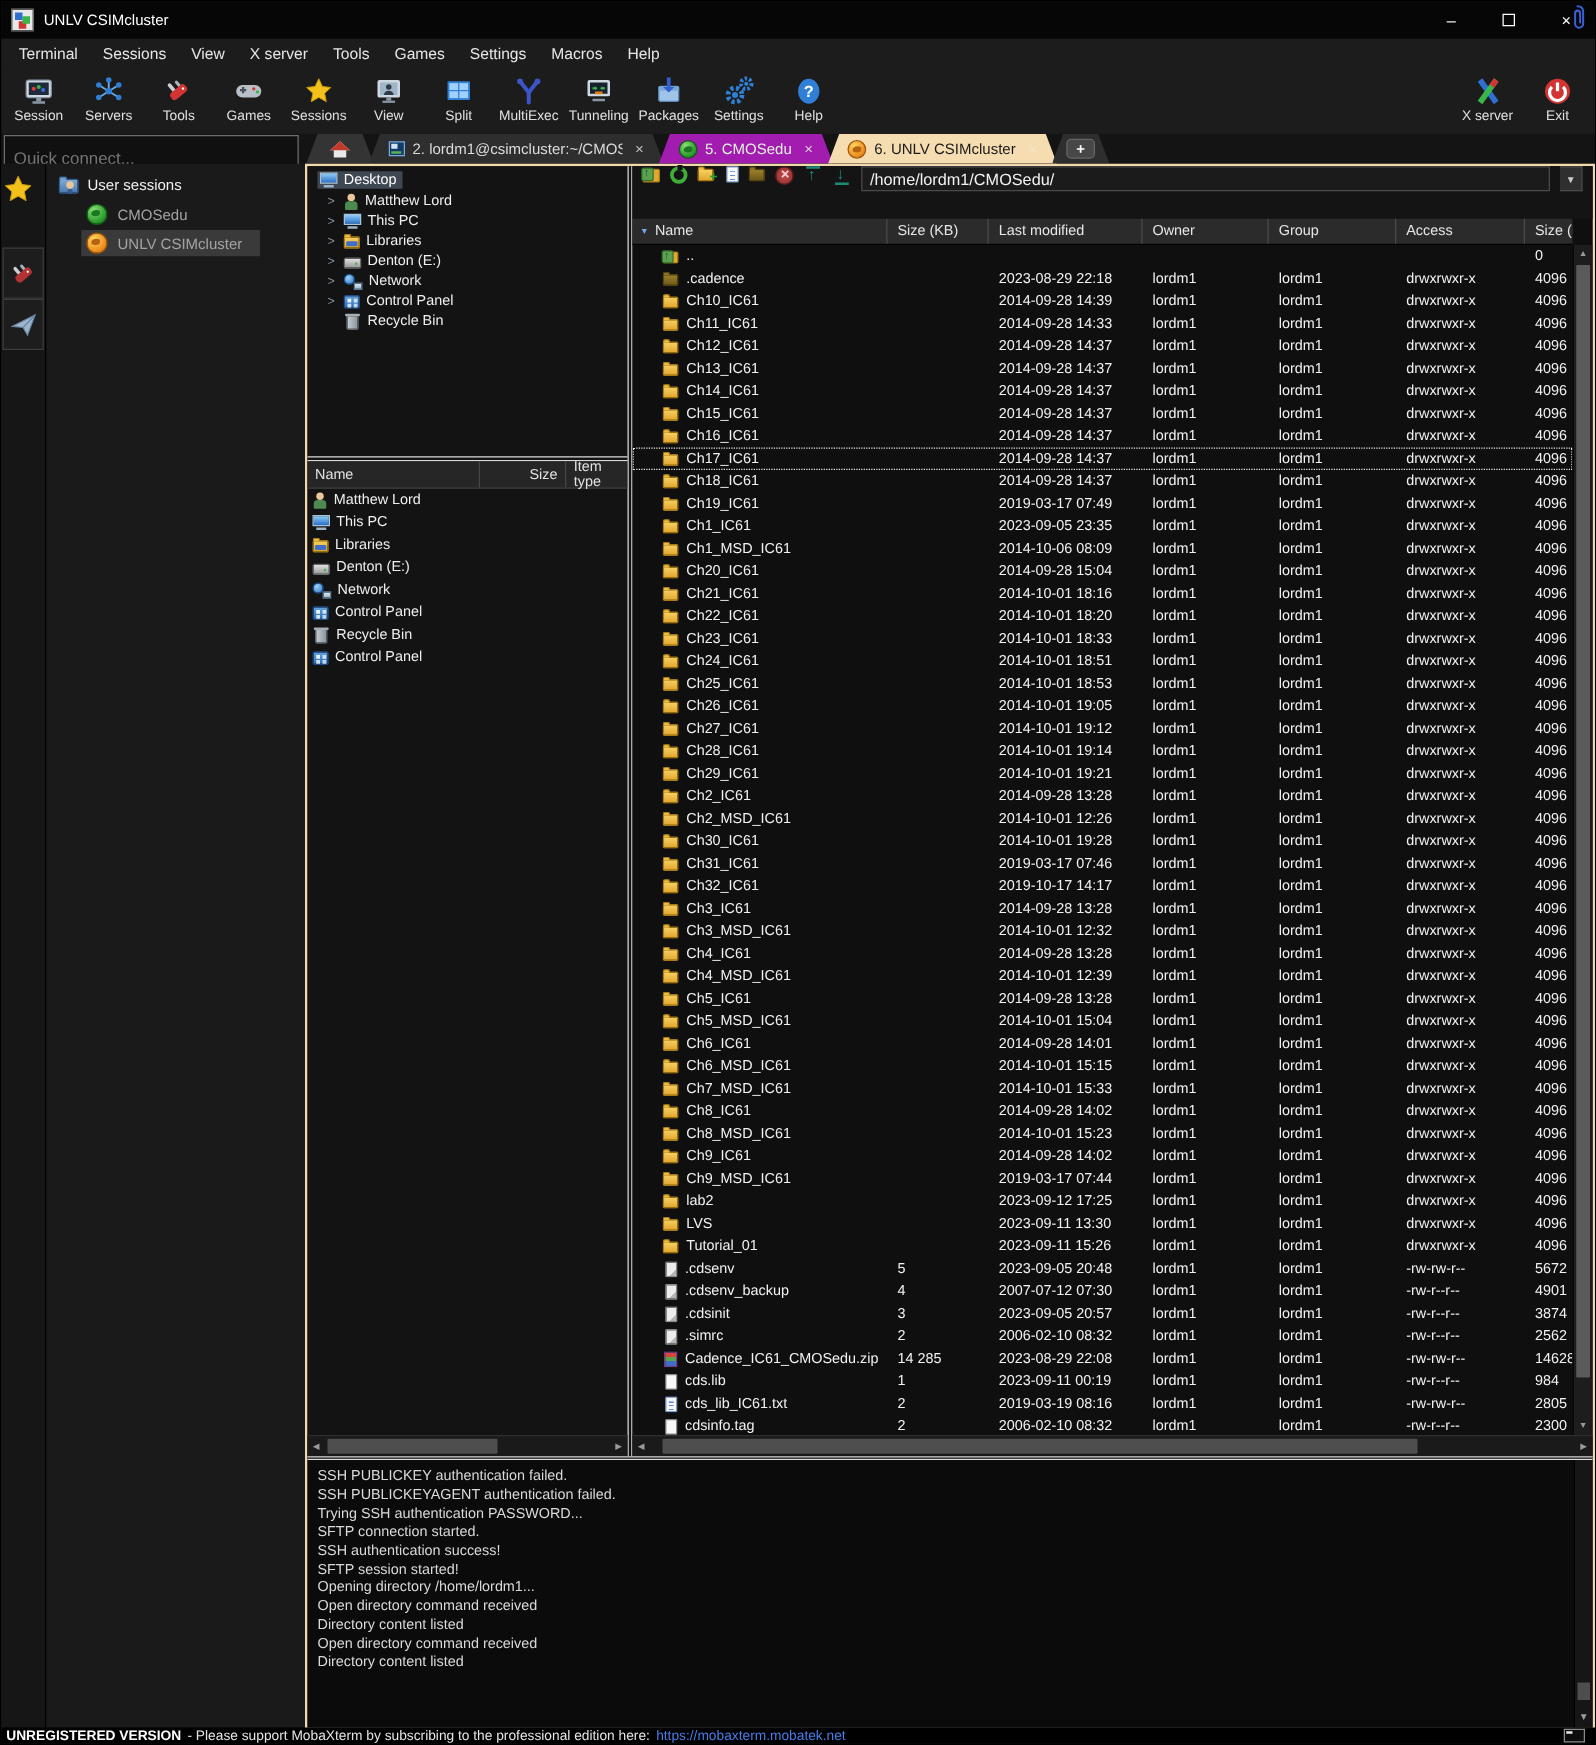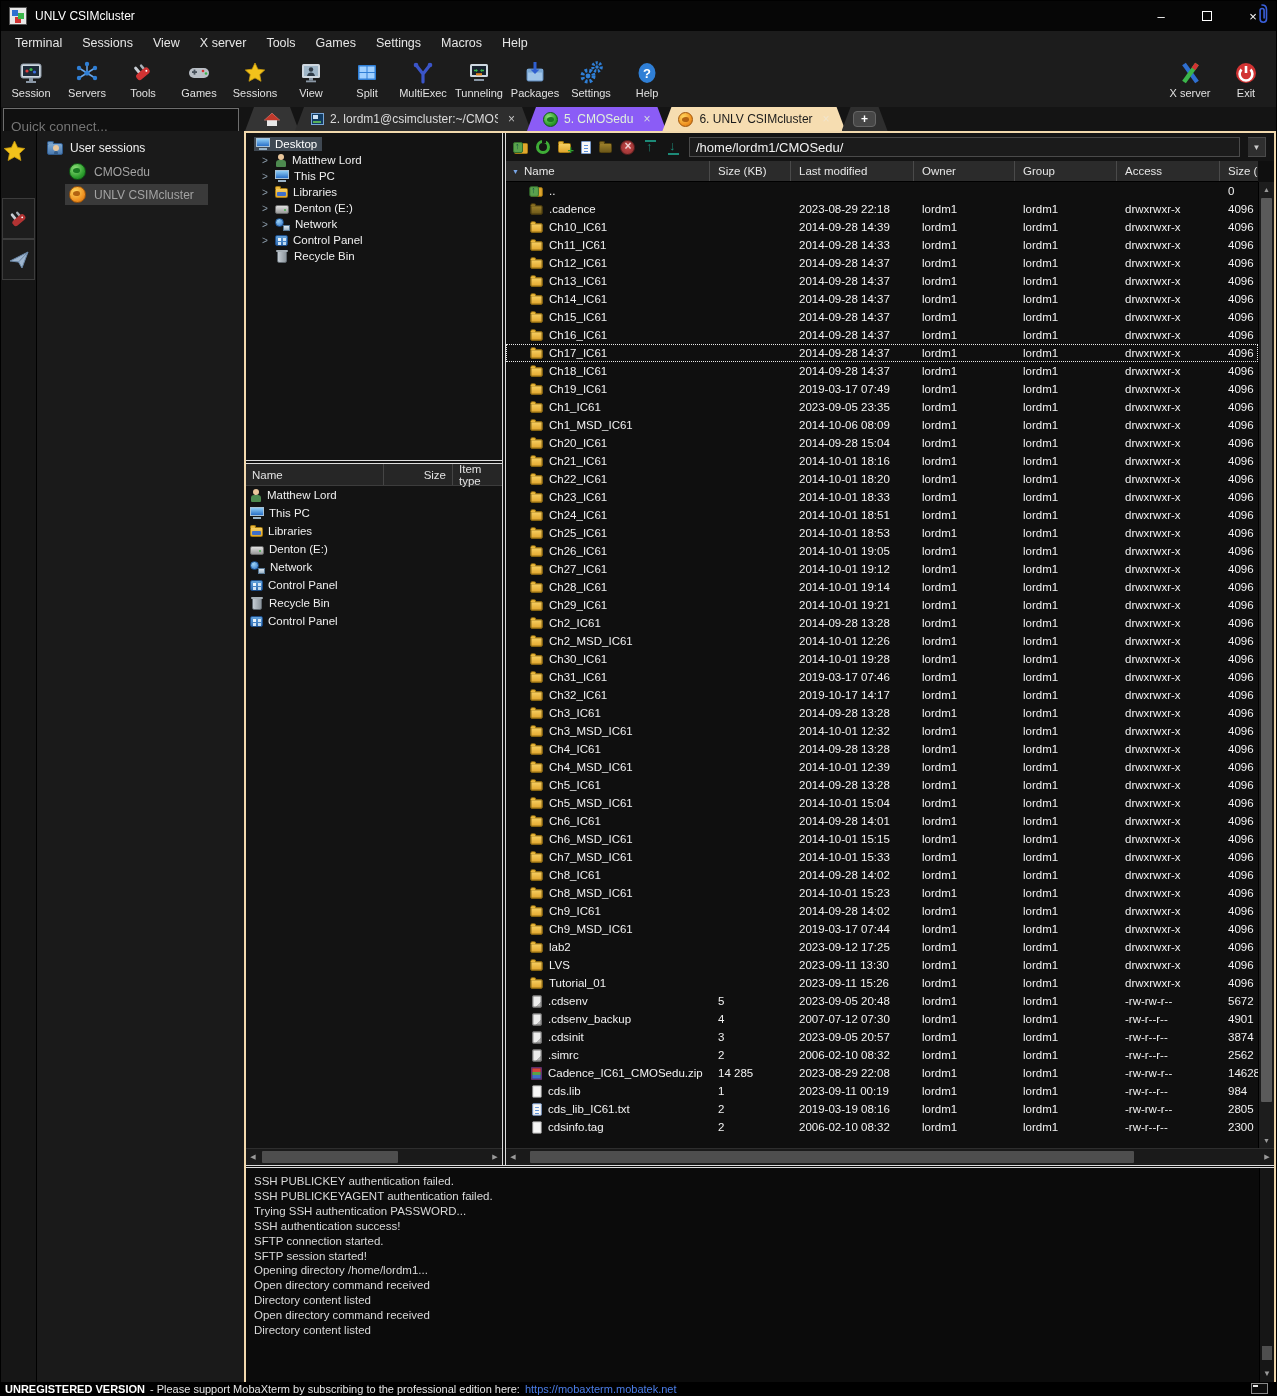--- a/index.html
+++ b/index.html
@@ -28,21 +28,21 @@
 
   
   .quick-connect{position:absolute;top:107px;left:2px;width:236px;height:22px;background:#101010;border:1px solid #6e6e6e;
     color:#8f8f8f;font-size:13.5px;padding:17px 7px;font-family:"Liberation Sans",sans-serif}
   .tabbar{position:absolute;top:106px;left:244px;right:0;height:24px;display:flex;align-items:flex-end}
   .tab{height:24px;display:flex;align-items:center;gap:6px;padding:0 16px;font-size:12px;
     clip-path:polygon(9px 0,calc(100% - 9px) 0,100% 100%,0 100%);margin-right:-4px}
   .tab-home{background:#343434;width:54px;justify-content:center}
   .tab-gray{background:#2e2e2e;color:#dcdcdc;max-width:240px}
   .tab-gray .lbl{max-width:168px;overflow:hidden;white-space:nowrap}
-  .tab-green{background:#8b5cf6;color:#dff0dd}
+  .tab-green{background:#a21caf;color:#dff0dd}
   .tab-active{background:#f6ddb1;color:#1b1b1b}
   .tab-plus{background:#2e2e2e;width:46px;justify-content:center}
   .tab-close{font-size:12px;opacity:.85;margin-left:4px}
   .plus-pill{background:#474747;color:#fff;border-radius:4px;padding:0 7px;font-weight:bold;font-size:12px;border:1px solid #666}
   .paperclip{position:absolute;right:6px;top:2px}
   .term-ico{width:13px;height:12px;background:#123c63;border:1px solid #7aa7d8;position:relative;flex:none}
   .term-ico::before{content:'';position:absolute;left:1px;top:1px;width:5px;height:4px;background:#cfe3f5}
   .term-ico::after{content:'';position:absolute;left:1px;bottom:1px;width:8px;height:2px;background:#58b058}
 
   
@@ -105,36 +105,36 @@
   .ic-upload::before{content:'';position:absolute;top:0;left:2px;right:2px;height:2px;background:#1d8a78}
   .ic-upload::after{content:'↑';position:absolute;left:3px;top:-1px;font-size:13px;font-weight:700;color:#1d8a78}
   .ic-download::before{content:'';position:absolute;bottom:0;left:2px;right:2px;height:2px;background:#1d8a78}
   .ic-download::after{content:'↓';position:absolute;left:3px;top:-2px;font-size:13px;font-weight:700;color:#1d8a78}
 
   
   .frame{position:absolute;left:243px;top:130px;width:1032px;height:1253px;background:#f2d9ad}
   .frame-inner{position:absolute;inset:2px;background:#101010;display:flex;flex-direction:column}
   .split{display:flex;height:1032px}
   .left-panel{width:260px;display:flex;flex-direction:column;background:#131313;border-right:4px double #dcdcdc}
-  .desktop-tree{height:331px;border-bottom:4px double #dcdcdc;padding:4px 0 16px 6px;overflow:hidden;font-size:11.5px}
+  .desktop-tree{height:236px;border-bottom:4px double #dcdcdc;padding:4px 0 16px 6px;overflow:hidden;font-size:11.5px}
   .tree-root{display:inline-flex;align-items:center;gap:5px;padding:1px 5px 1px 2px;background:#3f4852;color:#fff;margin-left:2px}
   .tree-row{display:flex;align-items:center;gap:5px;height:16px;padding-left:8px;color:#efefef}
   .tree-row .expander{width:10px;color:#8a9aa8;font-size:10px;text-align:center}
   .local-list{flex:1;display:flex;flex-direction:column;overflow:hidden;font-size:11.5px}
   .local-header{height:22px;display:flex;background:#262626;border-bottom:1px solid #3c3c3c;color:#e2e2e2;align-items:center}
   .lh{height:100%;display:flex;align-items:center;border-right:1px solid #454545;padding:0 6px}
   .lh-name{width:138px}.lh-size{width:69px;justify-content:flex-end}.lh-type{flex:1;border-right:none}
   .local-row{display:flex;align-items:center;gap:5px;height:18px;padding-left:4px;color:#efefef}
   .hbar{height:17px;background:#1a1a1a;border-top:1px solid #2e2e2e;position:relative}
   .hbar .arr{position:absolute;top:0;bottom:0;width:14px;display:flex;align-items:center;justify-content:center;font-size:7px;color:#9a9a9a}
   .hbar .arr.l{left:0}.hbar .arr.r{right:0}
   .hbar .thumb{position:absolute;top:2px;bottom:2px;background:#4e4e4e;border-radius:1px}
 
   .right-panel{flex:1;display:flex;flex-direction:column;background:#0f0f0f;min-width:0}
-  .sftp-toolbar{height:28px;display:flex;align-items:center;gap:8px;padding:0 8px;background:#141414}
+  .sftp-toolbar{height:42px;display:flex;gap:8px;padding:0 8px;background:#141414}
   .path-box{flex:1;height:20px;border:1px solid #4a4a4a;background:#1b1b1b;display:flex;align-items:center;padding-left:6px;font-size:13px;color:#f2f2f2}
   .path-drop{width:18px;height:20px;background:#2f2f2f;border:1px solid #4a4a4a;border-left:none;display:flex;align-items:center;justify-content:center;font-size:8px;color:#ccc}
   .table-header{height:21px;display:flex;background:#2b2b2b;font-size:11.5px;color:#e6e6e6;border-bottom:1px solid #000;margin-right:16px}
   .th{display:flex;align-items:center;border-right:1px solid #4a4a4a;padding-left:8px;overflow:hidden;white-space:nowrap}
   .th-name{width:204px;padding-left:6px;gap:5px}.th-sizekb{width:81px}.th-mod{width:123px}.th-owner{width:101px}.th-group{width:102px}.th-access{width:103px}.th-bytes{flex:1;border-right:none}
   .sort-arrow{font-size:7px;color:#7aa7e8}
   .file-area{flex:1;position:relative;overflow:hidden}
   .file-rows{position:absolute;left:0;top:0;right:16px;bottom:0;overflow:hidden}
   .file-row{display:flex;align-items:center;height:18px;font-size:11.5px;color:#f2f2f2;white-space:nowrap}
   .file-row.focused{outline:1px dotted #e8e8e8;outline-offset:-1px}
@@ -1211,22 +1211,22 @@
             <span class="thumb" style="left:24px;right:140px"></span>
           </div>
         </div>
       </div>
 
       <div class="terminal">
         <div>
             <div class="log-line">SSH PUBLICKEY authentication failed.</div>
             <div class="log-line">SSH PUBLICKEYAGENT authentication failed.</div>
             <div class="log-line">Trying SSH authentication PASSWORD...</div>
+            <div class="log-line">SFTP connection started.</div>
             <div class="log-line">SSH authentication success!</div>
-            <div class="log-line">SFTP connection started.</div>
             <div class="log-line">SFTP session started!</div>
             <div class="log-line">Opening directory /home/lordm1...</div>
             <div class="log-line">Open directory command received</div>
             <div class="log-line">Directory content listed</div>
             <div class="log-line">Open directory command received</div>
             <div class="log-line">Directory content listed</div>
           </div>
         <div class="term-vbar">
           <span class="thumb"></span>
           <span class="arr">▼</span>

